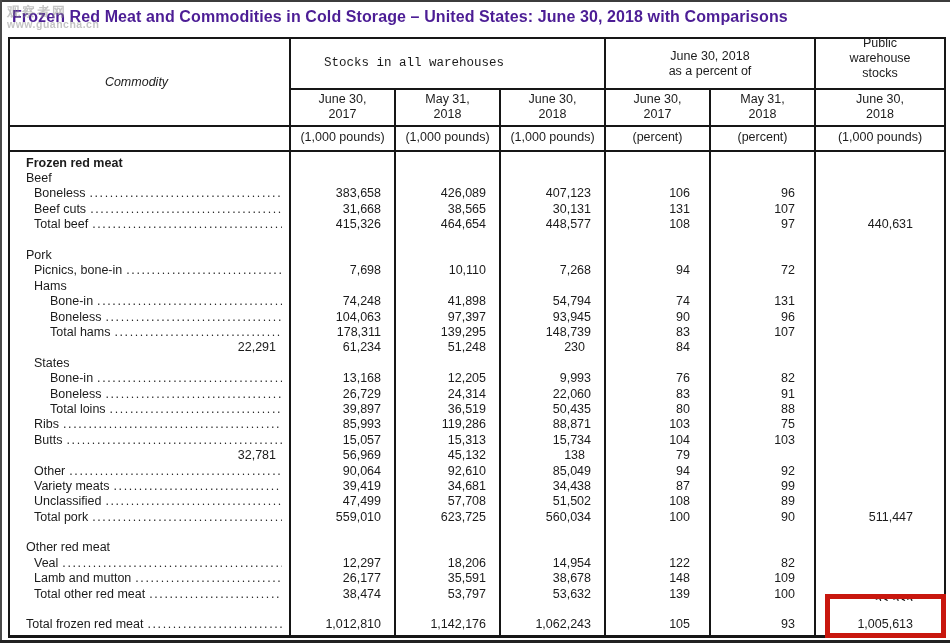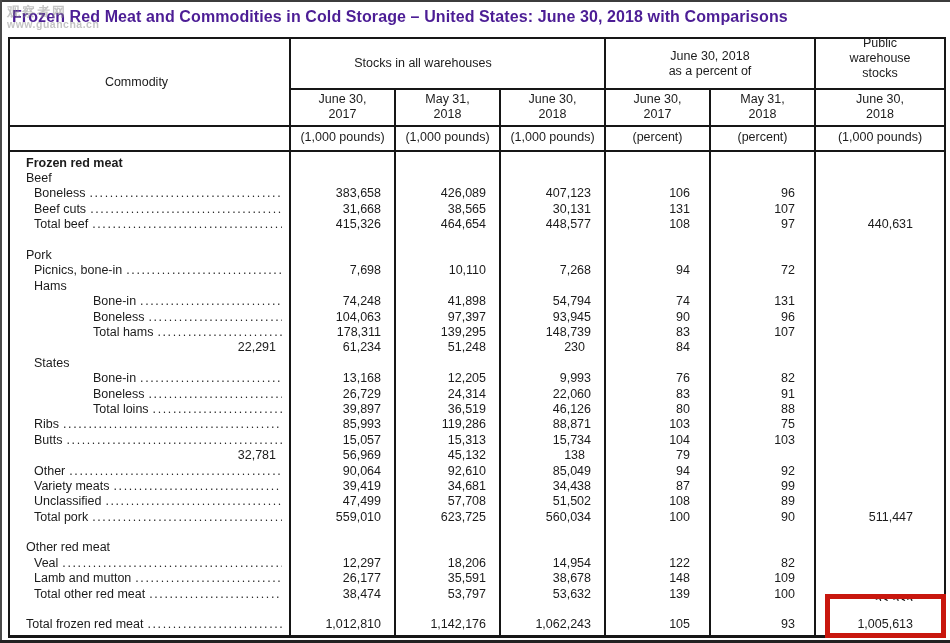--- a/index.html
+++ b/index.html
@@ -36,21 +36,21 @@
 
   .hcell { position:absolute; display:flex; align-items:center; justify-content:center;
            text-align:center; line-height:15px; white-space:pre-line; }
 
   
   .tbody { position:absolute; left:0; top:113px; width:934px; padding-top:3px; }
   .row { display:grid; grid-template-columns:279px 105px 105px 105px 105px 105px 130px;
          height:15.4px; align-items:center; }
   .cell { overflow:hidden; }
   .cell.label { display:flex; align-items:baseline; white-space:nowrap; }
-  .ind0 { padding-left:10px;margin-left:6px; } .ind1 { padding-left:24px; } .ind2 { padding-left:53px;margin-left:30px; }
+  .ind0 { padding-left:10px;margin-left:6px; } .ind1 { padding-left:24px; } .ind2 { padding-left:40px; }
   .row.section .cell.label span { font-weight:bold; }
   .dots { flex:1 1 auto; overflow:hidden; white-space:nowrap; margin:0 7px 0 4px; color:#2a2a2a; }
   .dots::after {
     content:"....................................................................................................";
     letter-spacing:1.6px; font-size:12.5px;
   }
   .num { text-align:right; white-space:nowrap; }
   .numc1,.numc2,.numc3 { padding-right:13px; }
   .numc4,.numc5 { padding-right:19px; }
   .numc6 { padding-right:31px; }
@@ -81,22 +81,22 @@
     <div class="hline" style="left:0; top:86px; width:934px;"></div>
     <div class="hline" style="left:0; top:111px; width:934px;"></div>
 
     <div class="vline" style="left:279px; top:0; height:597px;"></div>
     <div class="vline" style="left:384px; top:49px; height:548px;"></div>
     <div class="vline" style="left:489px; top:49px; height:548px;"></div>
     <div class="vline" style="left:594px; top:0; height:597px;"></div>
     <div class="vline" style="left:699px; top:49px; height:548px;"></div>
     <div class="vline" style="left:804px; top:0; height:597px;"></div>
 
-    <div class="hcell" style="left:0; top:0; width:253px; height:86px;">Commodity</div>
-    <div class="hcell" style="left:277px; top:0; width:272px; height:49px;">Stocks in all warehouses</div>
+    <div class="hcell" style="left:0; top:0; width:253px; height:86px;font-style:italic;">Commodity</div>
+    <div class="hcell" style="left:268px; top:0; width:272px; height:49px;font-family:Liberation Mono, monospace;">Stocks in all warehouses</div>
     <div class="hcell" style="left:596px; top:0; width:208px; height:49px;">June 30, 2018
 as a percent of</div>
     <div class="hcell" style="left:806px; top:0; width:128px; height:39px;">Public
 warehouse
 stocks</div>
 
     <div class="hcell" style="left:281px; top:49px; width:103px; height:37px;">June 30,
 2017</div>
     <div class="hcell" style="left:386px; top:49px; width:103px; height:37px;">May 31,
 2018</div>
@@ -289,21 +289,21 @@
           <div class="cell num numc5"><span>91</span></div>
           <div class="cell num numc6"><span></span></div>
         </div>
         <div class="row data">
           <div class="cell label ind2">
             <span>Total loins</span>
             <span class="dots"></span>
           </div>
           <div class="cell num numc1"><span>39,897</span></div>
           <div class="cell num numc2"><span>36,519</span></div>
-          <div class="cell num numc3"><span>46,126</span></div>
+          <div class="cell num numc3"><span>50,435</span></div>
           <div class="cell num numc4"><span>80</span></div>
           <div class="cell num numc5"><span>88</span></div>
           <div class="cell num numc6"><span></span></div>
         </div>
         <div class="row data">
           <div class="cell label ind1">
             <span>Ribs</span>
             <span class="dots"></span>
           </div>
           <div class="cell num numc1"><span>85,993</span></div>

